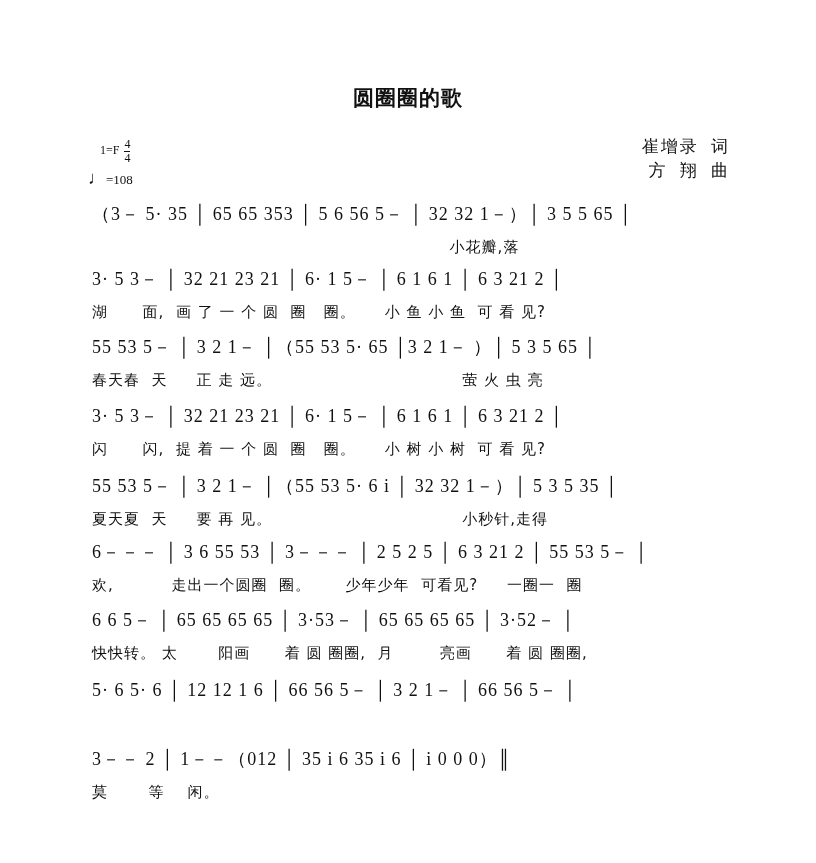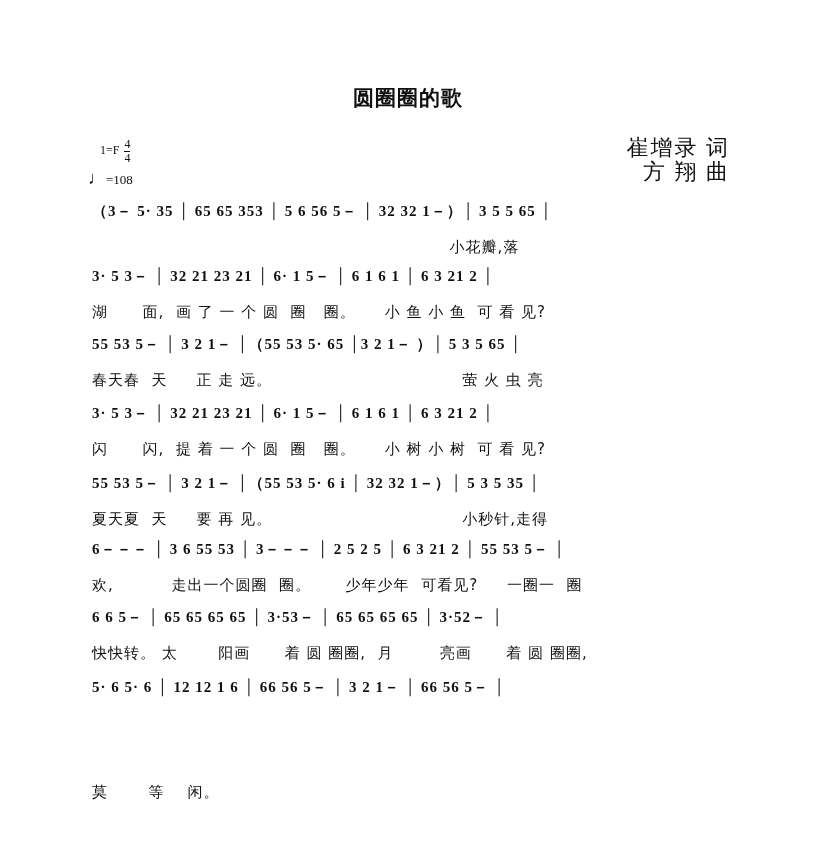--- a/index.html
+++ b/index.html
@@ -3,23 +3,23 @@
 <meta charset="utf-8">
 <style>
   html,body{margin:0;padding:0;background:#fff;}
   body{width:816px;height:863px;position:relative;overflow:hidden;color:#111;font-family:"DejaVu Serif",serif;}
   .title{position:absolute;left:0;width:816px;top:84px;text-align:center;font-size:21px;font-weight:bold;letter-spacing:1px;font-family:"DejaVu Sans",sans-serif;}
   .key{position:absolute;left:100px;top:138px;font-size:12px;font-family:"Liberation Serif",serif;}
   .key .frac{display:inline-block;vertical-align:middle;text-align:center;line-height:13px;margin-left:2px;}
   .key .frac span{display:block;}
   .key .frac .num{border-bottom:1px solid #111;}
   .tempo{position:absolute;left:88px;top:168px;font-size:13px;font-family:"Liberation Serif",serif;}
-  .credits{position:absolute;right:86px;top:136px;text-align:right;font-size:22px;line-height:24px;font-family:Liberation Serif, serif;letter-spacing:2px;}
+  .credits{position:absolute;right:86px;top:136px;text-align:right;font-size:17px;line-height:24px;font-family:Liberation Mono, monospace;letter-spacing:2px;}
   .line{position:absolute;left:92px;width:640px;height:62px;}
-  .notes{position:absolute;left:0;top:0;height:30px;white-space:nowrap;font-size:15px;font-weight:bold;font-family:"Liberation Serif",serif;letter-spacing:1px;}
+  .notes{position:absolute;left:0;top:0;height:30px;white-space:nowrap;font-size:18px;font-weight:normal;font-family:"Liberation Serif",serif;letter-spacing:1px;}
   .lyrics{position:absolute;left:0;top:36px;white-space:pre;font-size:15px;font-family:"DejaVu Sans",sans-serif;letter-spacing:1px;}
 </style>
 </head>
 <body>
 
 <div class="title">圆圈圈的歌</div>
 
 <div class="key">
   <span>1=F</span>
   <span class="frac">
@@ -61,14 +61,15 @@
   <div class="lyrics">欢,          走出一个圆圈  圈。      少年少年  可看见?     一圈一  圈</div>
 </div>
 <div class="line" style="top:608px;">
   <div class="notes">6 6 5－ │ 65 65 65 65 │ 3·53－ │ 65 65 65 65 │ 3·52－ │</div>
   <div class="lyrics">快快转。 太       阳画      着 圆 圈圈,  月        亮画      着 圆 圈圈,</div>
 </div>
 <div class="line" style="top:678px;">
   <div class="notes">5·  6 5·  6 │ 12 12 1 6 │ 66 56 5－ │ 3 2 1－ │ 66 56 5－ │</div>
 </div>
 <div class="line" style="top:747px;">
+  <div class="notes">3－－ 2 │ 1－－（012 │ 35 i 6 35 i 6 │ i 0 0 0）║</div>
   <div class="lyrics">莫       等    闲。</div>
 </div>
 
 </body></html>

